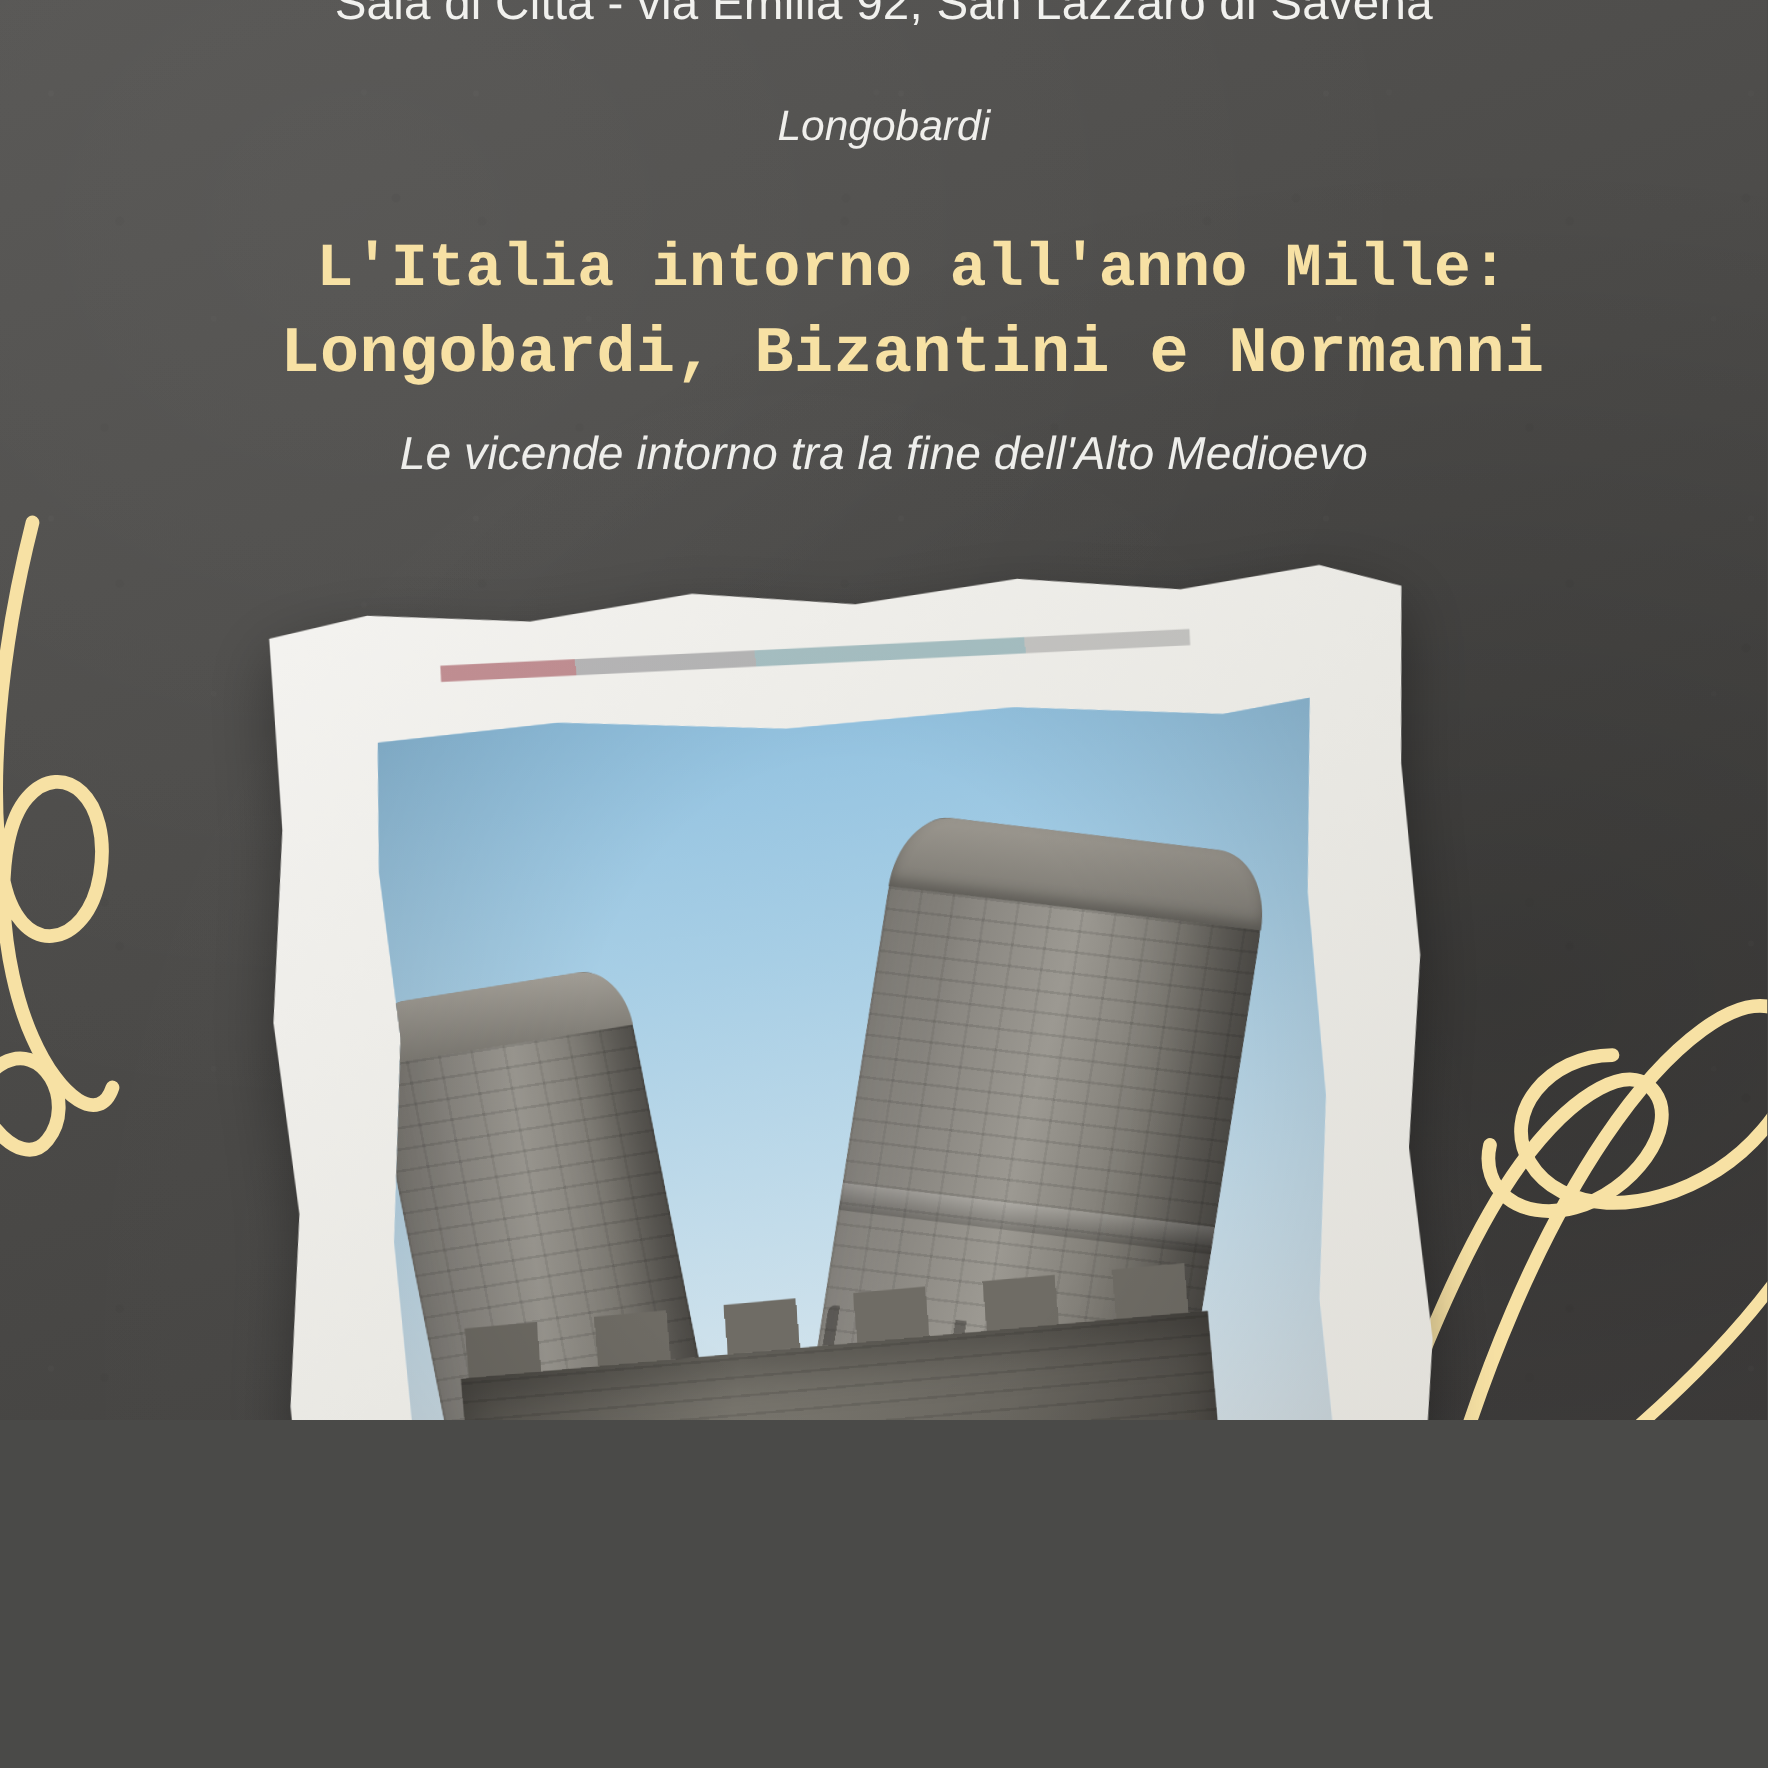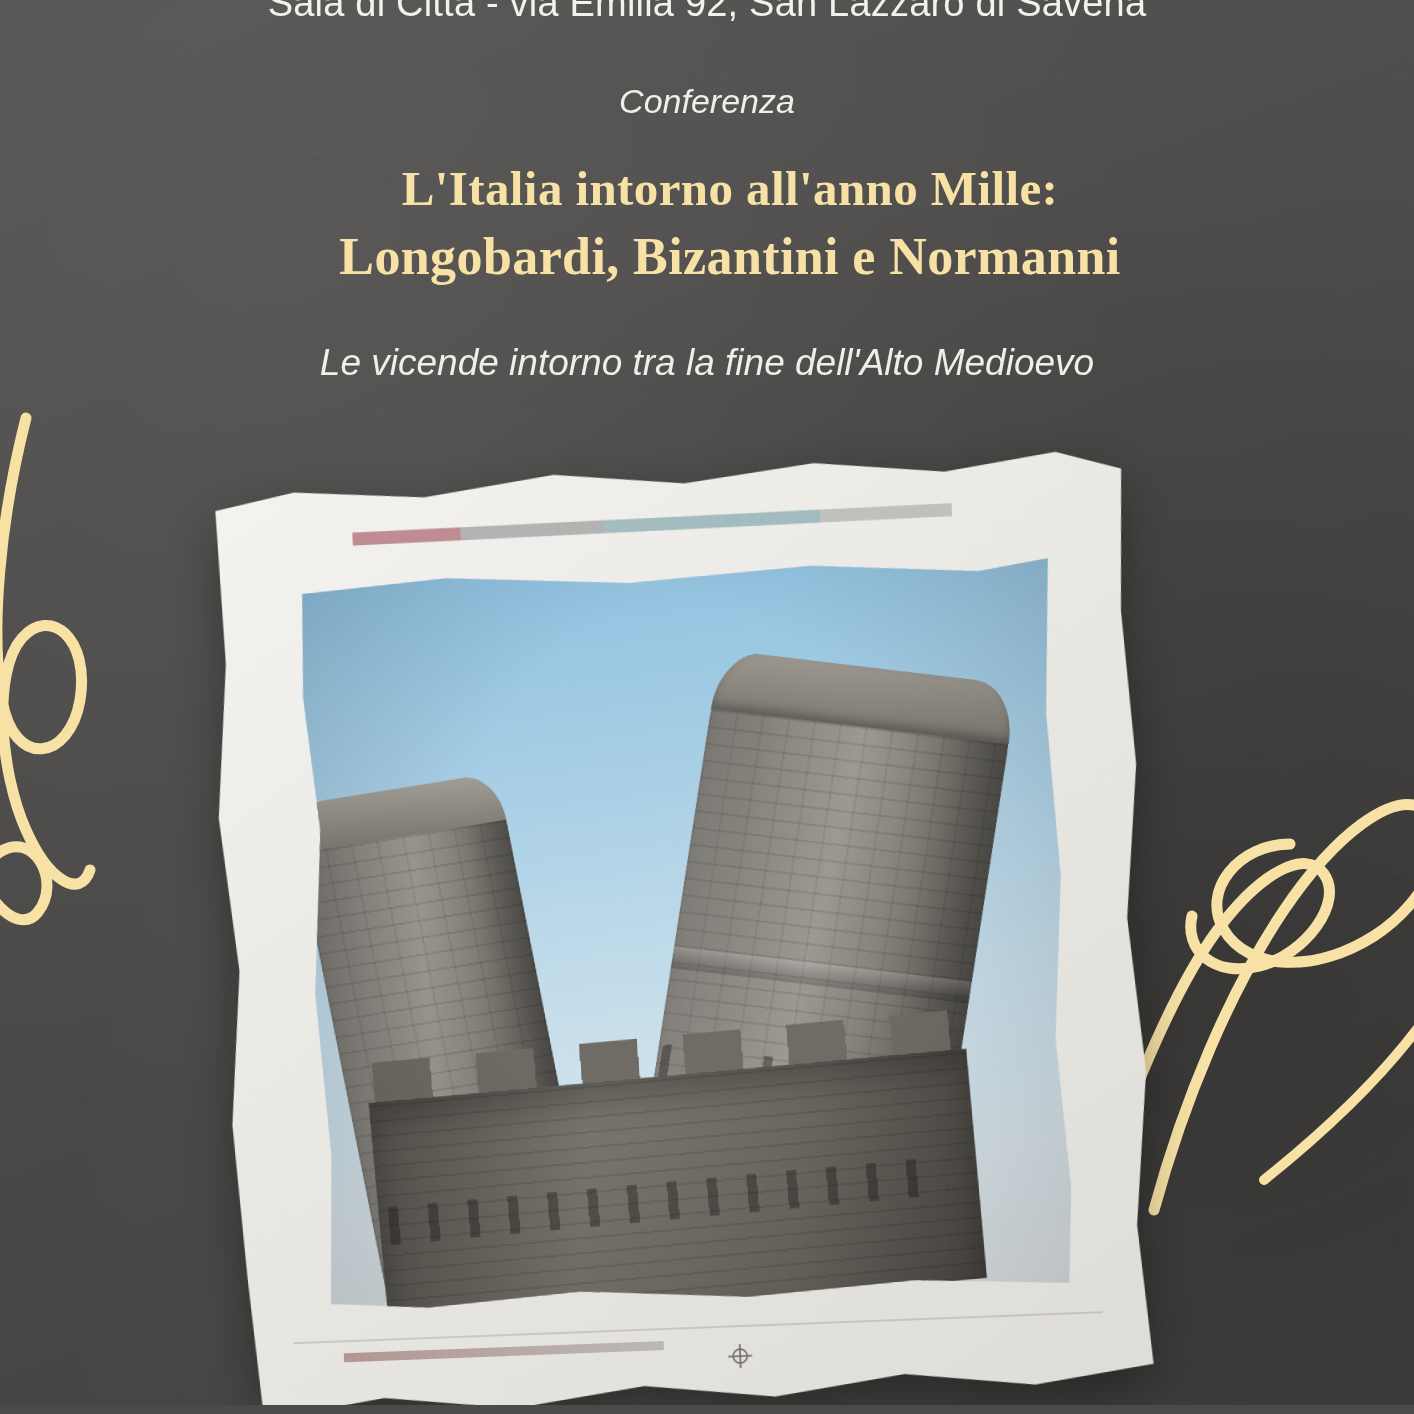--- a/index.html
+++ b/index.html
@@ -3,21 +3,21 @@
 <meta charset="utf-8">
 <style>
   html, body {
     margin: 0;
     padding: 0;
     background: #4a4a48;
   }
   #poster {
     position: relative;
     width: 1414px;
-    height: 1405px;
+    height: 1136px;
     overflow: hidden;
     background:
       radial-gradient(ellipse at 20% 15%, rgba(255,255,255,0.045), rgba(255,255,255,0) 55%),
       radial-gradient(ellipse at 85% 70%, rgba(0,0,0,0.20), rgba(0,0,0,0) 60%),
       radial-gradient(ellipse at 45% 95%, rgba(255,255,255,0.03), rgba(255,255,255,0) 55%),
       linear-gradient(160deg, #555452 0%, #4d4c4a 40%, #474644 70%, #413f3e 100%);
     font-family: "Liberation Sans", sans-serif;
   }
   
   #grain {
@@ -49,22 +49,22 @@
     white-space: nowrap;
     color: #f1f1ee;
   }
   #kicker {
     top: 82px;
     font-size: 34px;
     font-style: italic;
     color: #f0efec;
   }
   #title {
-    top: 159px;
-    font-family: Liberation Serif, serif;
+    top: 186px;
+    font-family: Liberation Mono, monospace;
     font-weight: bold;
     color: #f7e1a4;
     line-height: 1.22;
     padding-left: 46px;
   }
   #title .l1 { display: block; font-size: 49px; letter-spacing: .4px; }
   #title .l2 { display: block; font-size: 52px; letter-spacing: .4px; margin-top: 6px; }
   #subtitle {
     top: 336px;
     font-size: 37px;
@@ -241,21 +241,21 @@
     <path d="M-10 300 C6 360 14 420 6 470" stroke="#f7e1a4" stroke-width="9" stroke-linecap="round"></path>
   </svg>
 
   <svg class="squiggle" id="squiggle-right" viewBox="0 0 420 480" fill="none">
     <path d="M120 470 C150 360 196 250 250 170 C300 96 360 48 392 70 C424 92 396 160 340 196 C280 234 214 230 190 190 C166 150 206 104 256 104" stroke="#f7e1a4" stroke-width="11" stroke-linecap="round"></path>
     <path d="M70 430 C104 340 140 250 182 192 C226 132 272 108 290 134 C310 162 272 214 226 226 C180 238 150 210 158 176" stroke="#f7e1a4" stroke-width="11" stroke-linecap="round"></path>
     <path d="M230 440 C280 400 340 346 384 288" stroke="#f7e1a4" stroke-width="10" stroke-linecap="round"></path>
   </svg>
 
   <div class="head" id="venue">Sala di Città - via Emilia 92, San Lazzaro di Savena</div>
-  <div class="head" id="kicker">Conferenza</div>
+  <div class="head" id="kicker">Longobardi</div>
 
   <div class="head" id="title">
     <span class="l1">L'Italia intorno all'anno Mille:</span>
     <span class="l2">Longobardi, Bizantini e Normanni</span>
   </div>
 
   <div class="head" id="subtitle">
     <span>Le vicende intorno tra la fine dell'Alto Medioevo</span><br>
   </div>
 

